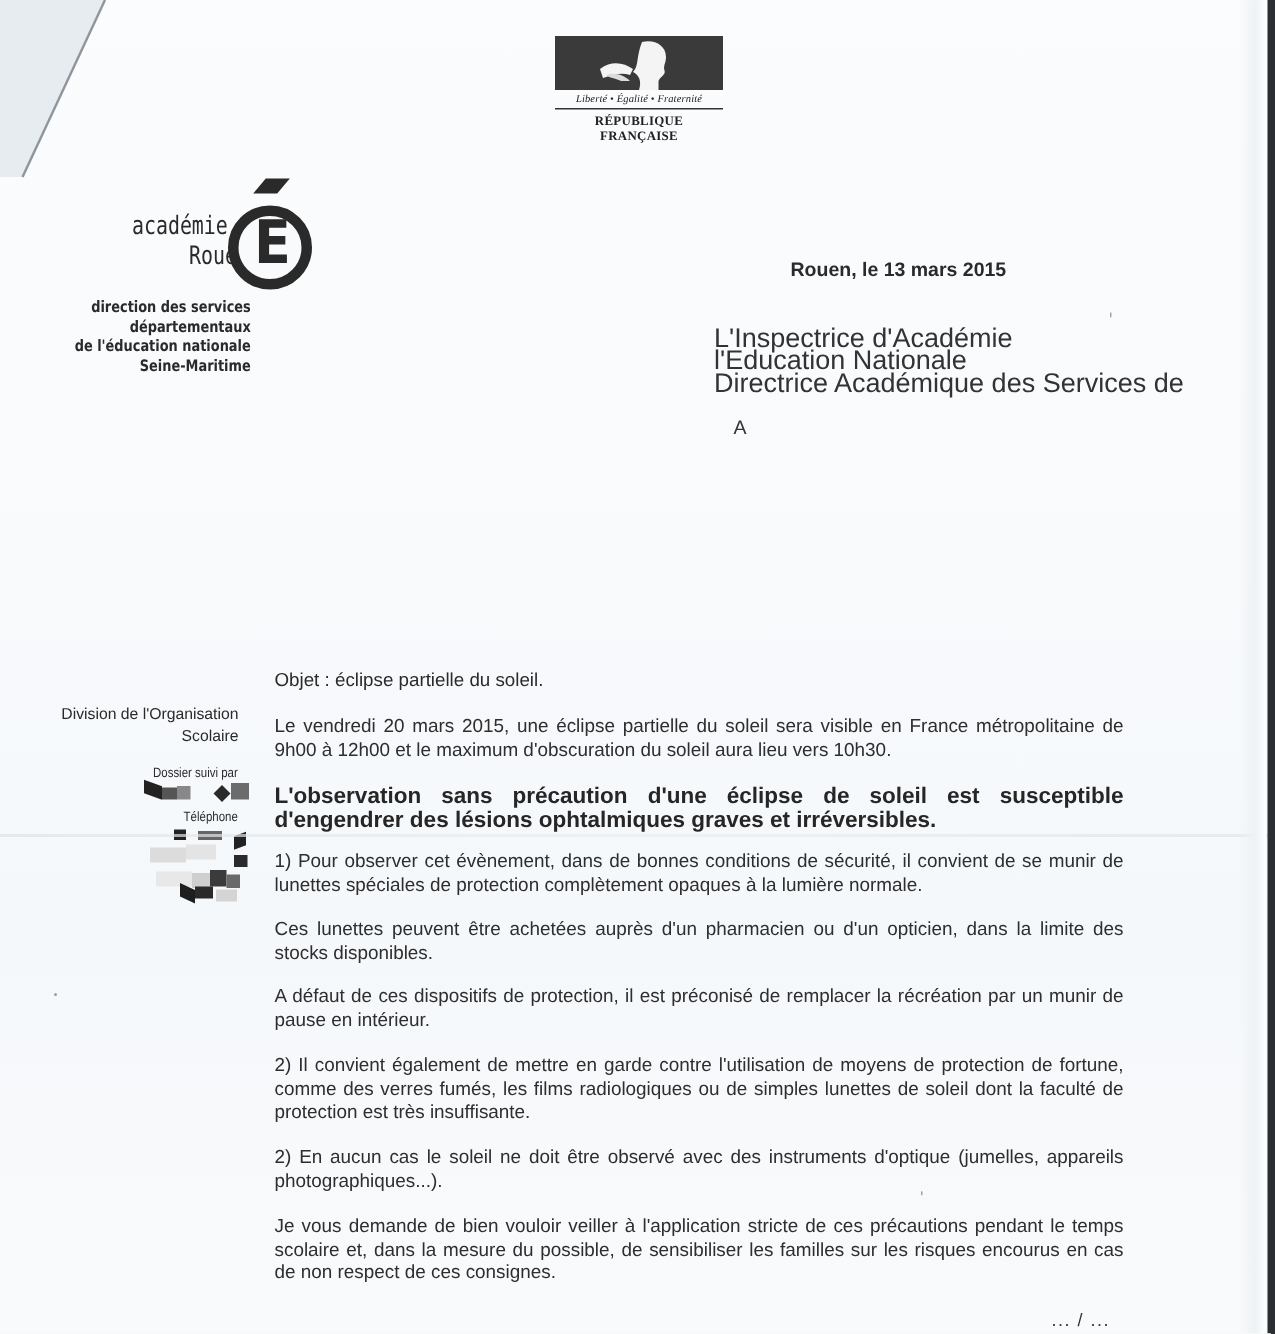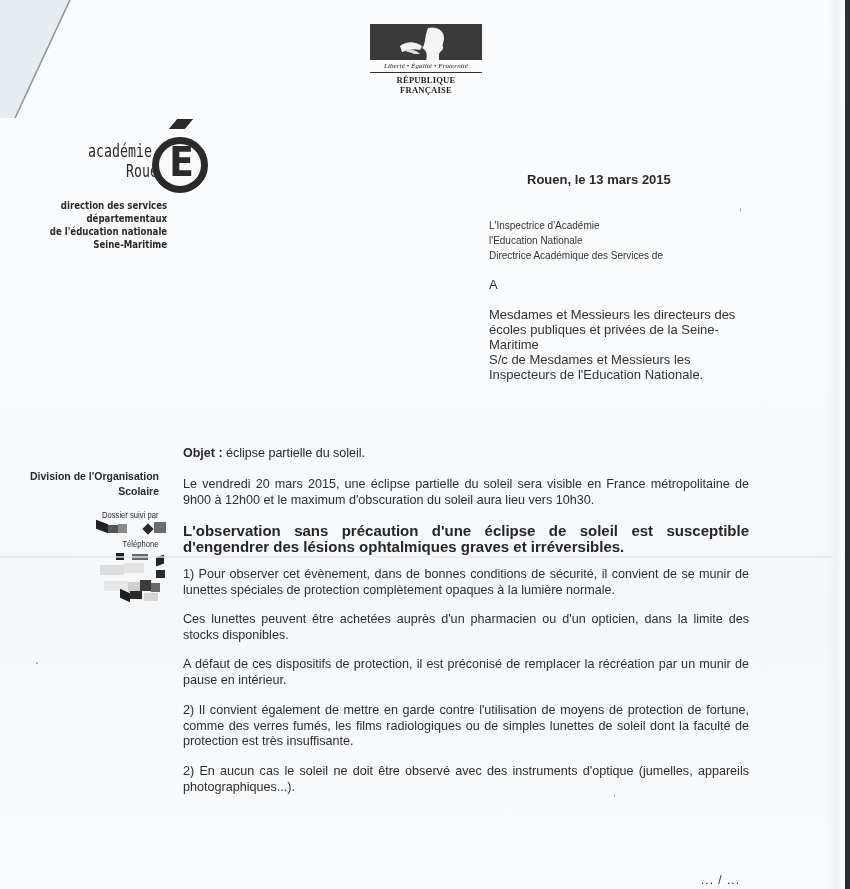--- a/index.html
+++ b/index.html
@@ -77,38 +77,38 @@
   .academie .lines {
     position: absolute; right: 63px; top: 84px; text-align: right;
     font-family: "DejaVu Sans", sans-serif; font-weight: bold; font-size: 10.5px; line-height: 13px;
     color: #2a2a2a; transform: scaleX(0.82); transform-origin: right; white-space: nowrap;
   }
 
   .date-line {
     position: absolute; left: 490px; top: 172px; font-weight: bold; font-size: 13px; color: #2a2a2a; padding-left: 37px;
   }
   .sender {
-    position: absolute; left: 489px; top: 218px; font-size: 10px; line-height: 15px; color: #333;
+    position: absolute; left: 476px; top: 218px; font-size: 18px; line-height: 15px; color: #333;
   }
   .to-a {
     position: absolute; left: 489px; top: 277px; font-size: 13px; color: #333;
   }
   .recipients {
     position: absolute; left: 489px; top: 307px; width: 270px; font-size: 13px; line-height: 15px; color: #333;
   }
 
   .objet {
     position: absolute; left: 183px; top: 446px; font-size: 12.5px; color: #2a2a2a;
   }
-  .objet b { font-weight: bold; }
+  .objet b { font-weight: normal; }
 
   .side {
     position: absolute; right: 686px; text-align: right; white-space: nowrap;
   }
-  .side-division { top: 469px; font-weight: bold; font-size: 10.5px; line-height: 15px; color: #2a2a2a; }
+  .side-division { top: 469px; font-weight: normal; font-size: 10.5px; line-height: 15px; color: #2a2a2a; }
   .side-dossier { top: 510px; font-size: 9px; color: #2a2a2a; transform: scaleX(0.85); transform-origin: right; }
   .side-tel { top: 539px; font-size: 9px; color: #2a2a2a; transform: scaleX(0.85); transform-origin: right; }
 
   .redact { position: absolute; }
   .redact span { position: absolute; display: block; }
 
   .para {
     position: absolute; left: 183px; width: 566px; font-size: 12.6px; line-height: 15.5px;
     color: #2e2e2e; text-align: justify;
   }
@@ -175,27 +175,20 @@
   <div class="date-line">Rouen, le 13 mars 2015</div>
 
   <div class="sender">
     <div>L'Inspectrice d'Académie</div>
     <div>l'Education Nationale</div>
     <div>Directrice Académique des Services de</div>
   </div>
 
   <div class="to-a">A</div>
 
-  <div class="recipients">
-    <div>Mesdames et Messieurs les directeurs des</div>
-    <div>écoles publiques et privées de la Seine-</div>
-    <div>Maritime</div>
-    <div>S/c de Mesdames et Messieurs les</div>
-    <div>Inspecteurs de l'Education Nationale.</div>
-  </div>
 
   <div class="objet">
     <b>Objet :</b><span> éclipse partielle du soleil.</span>
   </div>
 
   <div class="side side-division">
     <div>Division de l'Organisation</div>
     <div>Scolaire</div>
   </div>
   <div class="side side-dossier">Dossier suivi par</div>
@@ -226,20 +219,21 @@
 
   <div class="scan-band"></div>
 
   <div class="para p1">Le vendredi 20 mars 2015, une éclipse partielle du soleil sera visible en France métropolitaine de 9h00 à 12h00 et le maximum d'obscuration du soleil aura lieu vers 10h30.</div>
   <div class="para bold p2">L'observation sans précaution d'une éclipse de soleil est susceptible d'engendrer des lésions ophtalmiques graves et irréversibles.</div>
   <div class="para p3">1) Pour observer cet évènement, dans de bonnes conditions de sécurité, il convient de se munir de lunettes spéciales de protection complètement opaques à la lumière normale.</div>
   <div class="para p4">Ces lunettes peuvent être achetées auprès d'un pharmacien ou d'un opticien, dans la limite des stocks disponibles.</div>
   <div class="para p5">A défaut de ces dispositifs de protection, il est préconisé de remplacer la récréation par un munir de pause en intérieur.</div>
   <div class="para p6">2) Il convient également de mettre en garde contre l'utilisation de moyens de protection de fortune, comme des verres fumés, les films radiologiques ou de simples lunettes de soleil dont la faculté de protection est très insuffisante.</div>
   <div class="para p7">2) En aucun cas le soleil ne doit être observé avec des instruments d'optique (jumelles, appareils photographiques...).</div>
+  <div class="para p8">Je vous demande de bien vouloir veiller à l'application stricte de ces précautions pendant le temps scolaire et, dans la mesure du possible, de sensibiliser les familles sur les risques encourus en cas de non respect de ces consignes.</div>
 
   <div class="continue">... / ...</div>
 
   <span class="speck" style="left:740px;top:208px;width:1px;height:4px;"></span>
   <span class="speck" style="left:36px;top:662px;"></span>
   <span class="speck" style="left:614px;top:794px;width:1px;height:3px;"></span>
 </div>
 
 <div class="right-edge-light"></div>
 <div class="right-edge"></div>

